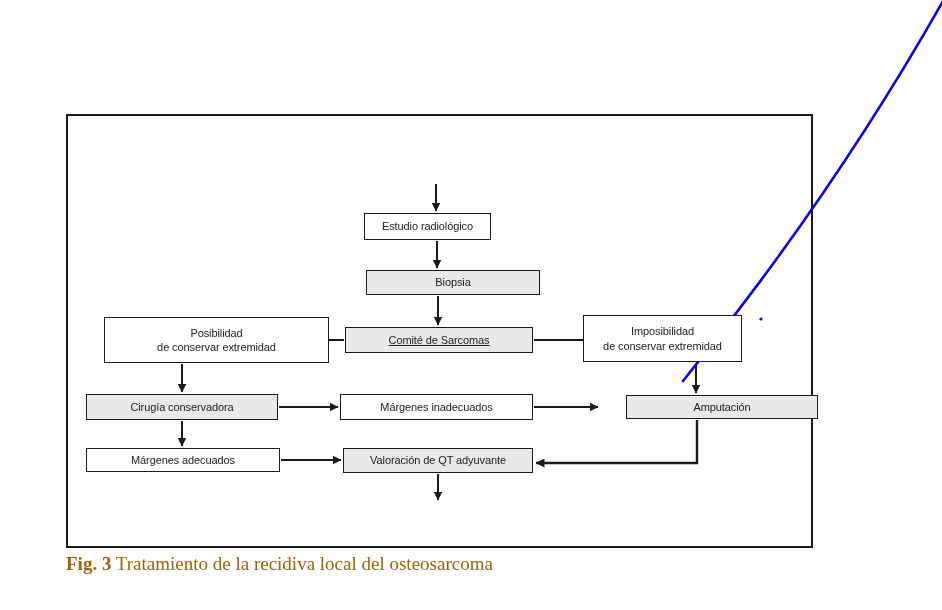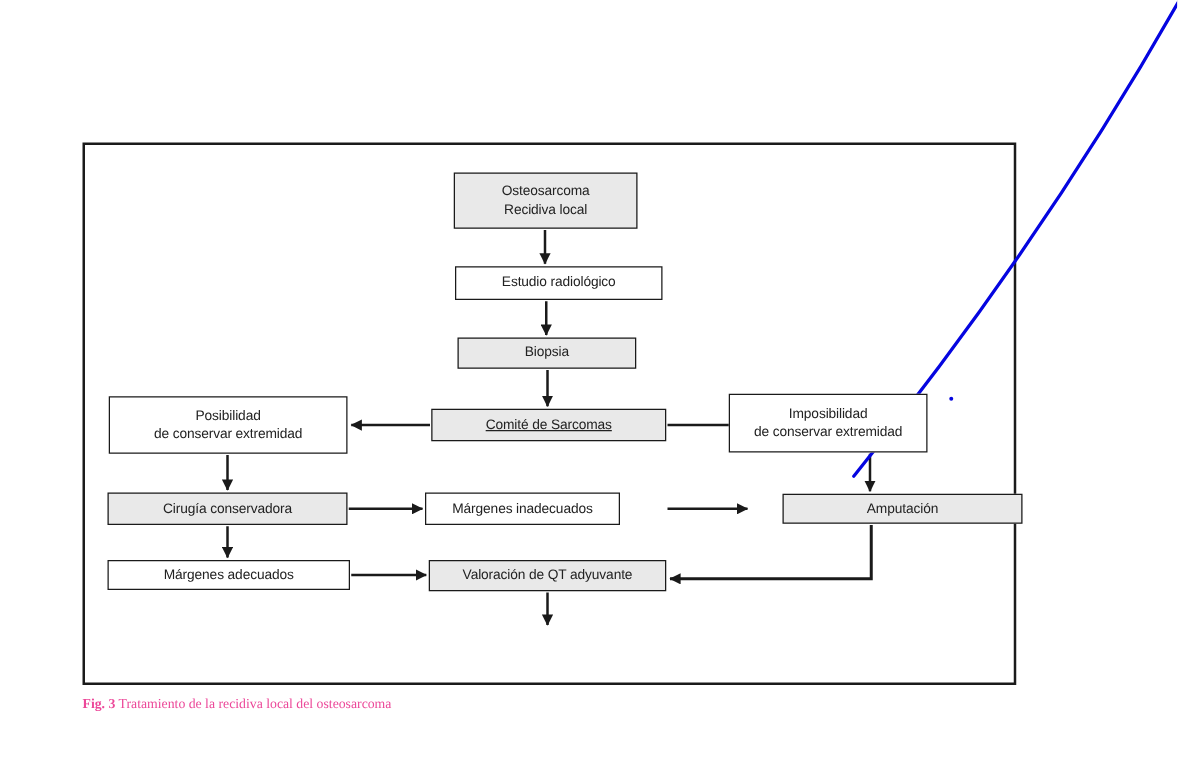--- a/index.html
+++ b/index.html
@@ -37,48 +37,48 @@
     line-height: 1.3;
     color: #222222;
     letter-spacing: -0.1px;
     background: var(--plain-fill, #ffffff);
   }
   .node.shaded {
     background: var(--shaded-fill, #e9e9e9);
   }
   
   .n-osteosarcoma        { left: 363px; top: 138px; width: 147px; height: 45px; }
-  .n-estudio             { left: 364px; top: 213px; width: 166px; height: 27px; }
-  .n-biopsia             { left: 366px; top: 270px; width: 143px; height: 25px; }
+  .n-estudio             { left: 364px; top: 213px; width: 127px; height: 27px; }
+  .n-biopsia             { left: 366px; top: 270px; width: 174px; height: 25px; }
   .n-comite              { left: 345px; top: 327px; width: 188px; height: 26px; text-decoration: underline; }
-  .n-posibilidad         { left: 87px;  top: 317px; width: 191px; height: 46px; }
+  .n-posibilidad         { left: 104px;  top: 317px; width: 225px; height: 46px; }
   .n-imposibilidad       { left: 583px; top: 315px; width: 159px; height: 47px; }
   .n-cirugia             { left: 86px;  top: 394px; width: 192px; height: 26px; }
-  .n-margenes-inadec     { left: 340px; top: 394px; width: 156px; height: 26px; }
+  .n-margenes-inadec     { left: 340px; top: 394px; width: 193px; height: 26px; }
   .n-amputacion          { left: 600px; top: 395px; width: 192px; height: 24px; margin-left: 26px; }
   .n-margenes-adec       { left: 86px;  top: 448px; width: 194px; height: 24px; }
   .n-valoracion          { left: 343px; top: 448px; width: 190px; height: 25px; }
   .n-seguimiento         { left: 341px; top: 502px; width: 192px; height: 25px; }
 
   .connectors {
     position: absolute;
     left: 0;
     top: 0;
     width: 942px;
     height: 610px;
     pointer-events: none;
   }
   .caption {
     position: absolute;
     left: 66px;
     top: 555px;
     font-family: "Liberation Serif", "DejaVu Serif", serif;
-    font-size: 11px;
+    font-size: 19px;
     line-height: 17px;
-    color: #ec4899;
+    color: #a16207;
   }
   .caption .fig-label { font-weight: bold; }
 </style>
 </head>
 <body>
 
 <div class="canvas">
 
   <div class="frame"></div>
 
@@ -102,24 +102,20 @@
       <line x1="281" y1="460" x2="341" y2="460" marker-end="url(#ah)"></line>
       <path d="M697,420 L697,463 L536,463" marker-end="url(#ah)" stroke-width="2.4"></path>
       <line x1="438" y1="474" x2="438" y2="500" marker-end="url(#ah)"></line>
     </g>
     <g stroke="#0505e0" fill="none">
       <path d="M947,-6 Q835,193 683,381" stroke-width="2.6" stroke-linecap="round"></path>
       <circle cx="761" cy="319" r="1.6" fill="#0505e0" stroke="none"></circle>
     </g>
   </svg>
 
-  <div class="node shaded n-osteosarcoma">
-    <span>Osteosarcoma</span>
-    <span>Recidiva local</span>
-  </div>
 
   <div class="node n-estudio">
     <span>Estudio radiológico</span>
   </div>
 
   <div class="node shaded n-biopsia">
     <span>Biopsia</span>
   </div>
 
   <div class="node shaded n-comite">

